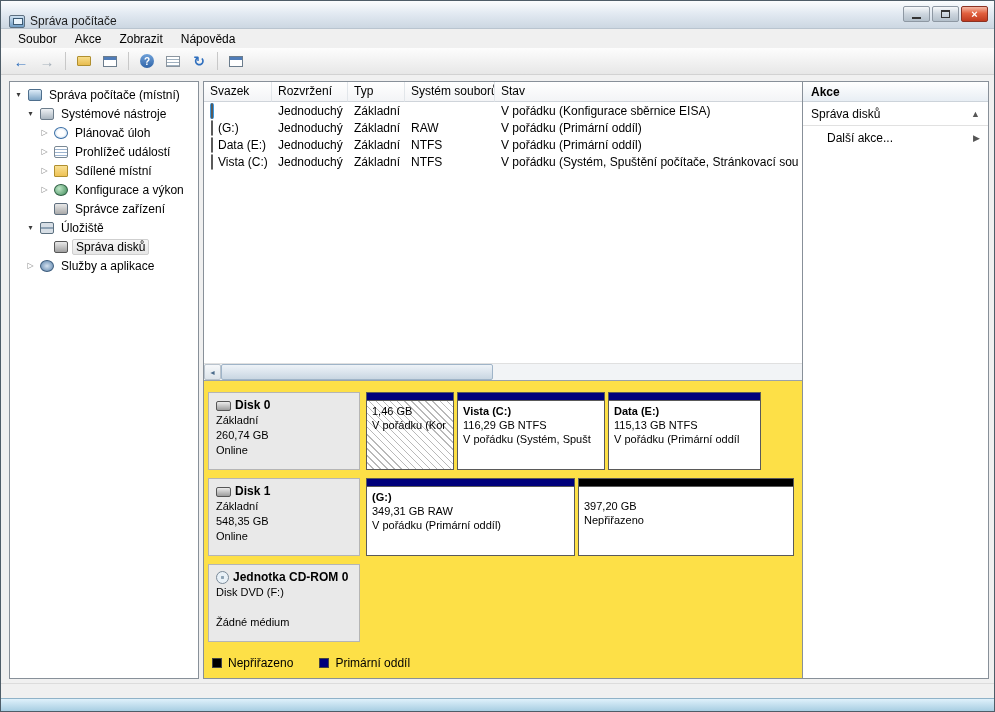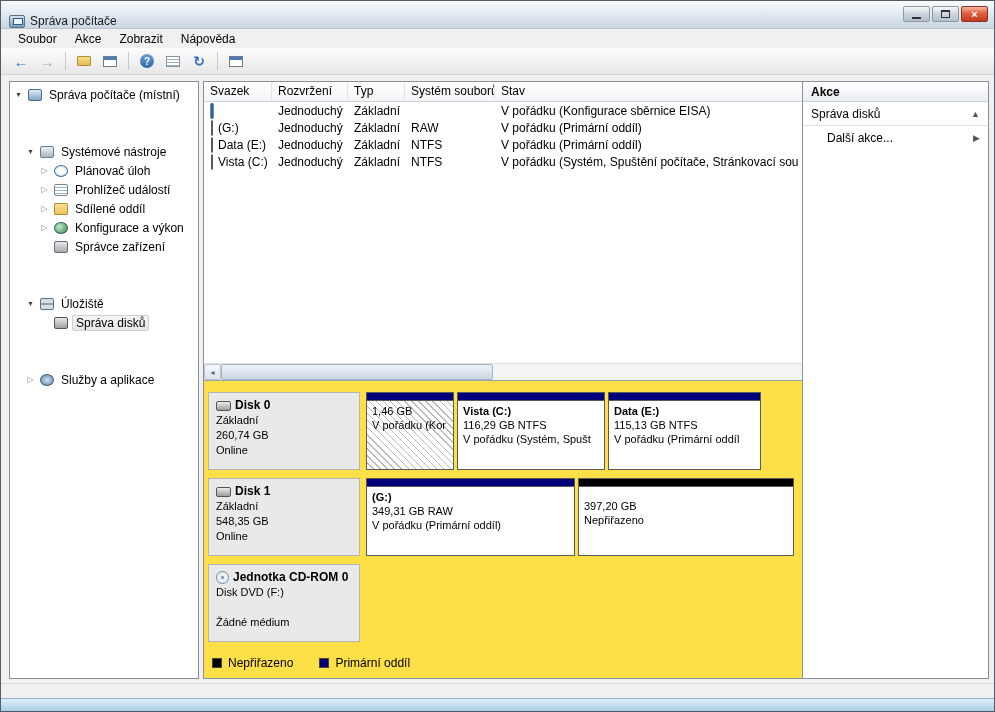--- a/index.html
+++ b/index.html
@@ -50,21 +50,21 @@
   .list-ic{ width:14px; height:11px; border:1px solid #8a949e; background:
     repeating-linear-gradient(#fff 0 2px, #9fb0bf 2px 3px); }
   .refresh-ic{ color:#2f6fbe; font-size:14px; font-weight:bold; }
   
   .panel{ position:absolute; top:80px; height:598px; background:#fff; border:1px solid #889099; }
   .tree-panel{ left:8px; width:190px; padding-top:3px; overflow:hidden; }
   .middle-panel{ left:202px; width:640px; display:flex; flex-direction:column; }
   .actions-panel{ left:801px; width:187px; }
   
   .t-row{ height:19px; display:flex; align-items:center; gap:4px; padding-right:16px; white-space:nowrap; }
-  .lvl0{ padding-left:3px; } .lvl1{ padding-left:15px;margin-top:38px; } .lvl2{ padding-left:29px; }
+  .lvl0{ padding-left:3px; } .lvl1{ padding-left:15px; } .lvl2{ padding-left:29px; }
   .tw{ width:11px; text-align:center; font-size:8px; flex:0 0 auto; }
   .tw.exp::before{ content:"▾"; color:#3c3c3c; }
   .tw.col::before{ content:"▷"; color:#8a8a8a; }
   .ti{ width:14px; height:12px; border-radius:2px; flex:0 0 auto; }
   .ic-computer{ background:linear-gradient(#dcebf7,#7fa6c6); border:1px solid #4e6e8c; }
   .ic-tools{ background:linear-gradient(#eef1f4,#aab6c0); border:1px solid #6c7c8a; }
   .ic-sched{ border-radius:50%; background:radial-gradient(#ffffff 40%,#bcd4ea); border:1px solid #3a6ea5; }
   .ic-events{ background:#fff; border:1px solid #7a8894;
     background-image:repeating-linear-gradient(#fff 0 2px,#9cb4d0 2px 3px); }
   .ic-folder{ background:linear-gradient(#f9e093,#eec255); border:1px solid #b08f2f; border-radius:1px; }
@@ -206,21 +206,21 @@
       <span class="t-label">Plánovač úloh</span>
     </div>
     <div class="t-row lvl2">
       <span class="tw col"></span>
       <span class="ti ic-events"></span>
       <span class="t-label">Prohlížeč událostí</span>
     </div>
     <div class="t-row lvl2">
       <span class="tw col"></span>
       <span class="ti ic-folder"></span>
-      <span class="t-label">Sdílené oddíl</span>
+      <span class="t-label">Sdílené místní</span>
     </div>
     <div class="t-row lvl2">
       <span class="tw col"></span>
       <span class="ti ic-perf"></span>
       <span class="t-label">Konfigurace a výkon</span>
     </div>
     <div class="t-row lvl2">
       <span class="tw"></span>
       <span class="ti ic-devmgr"></span>
       <span class="t-label">Správce zařízení</span>

